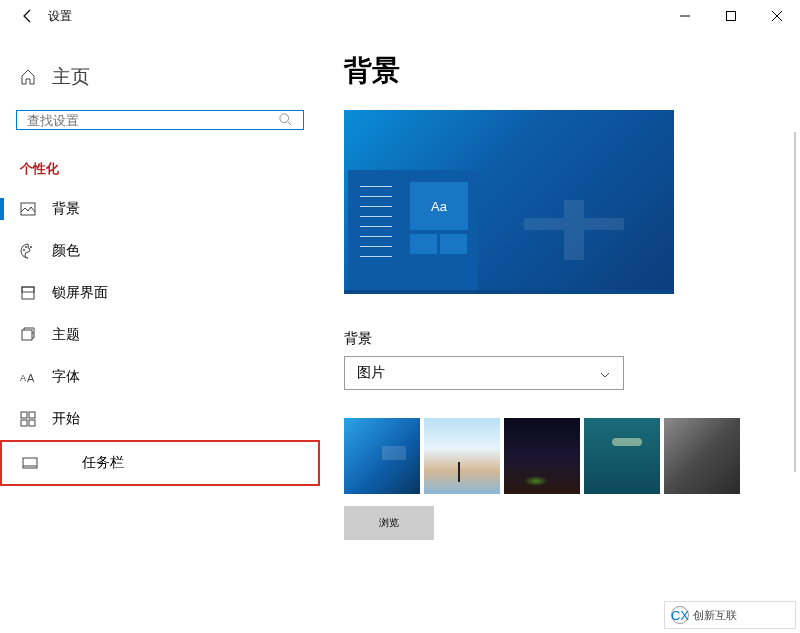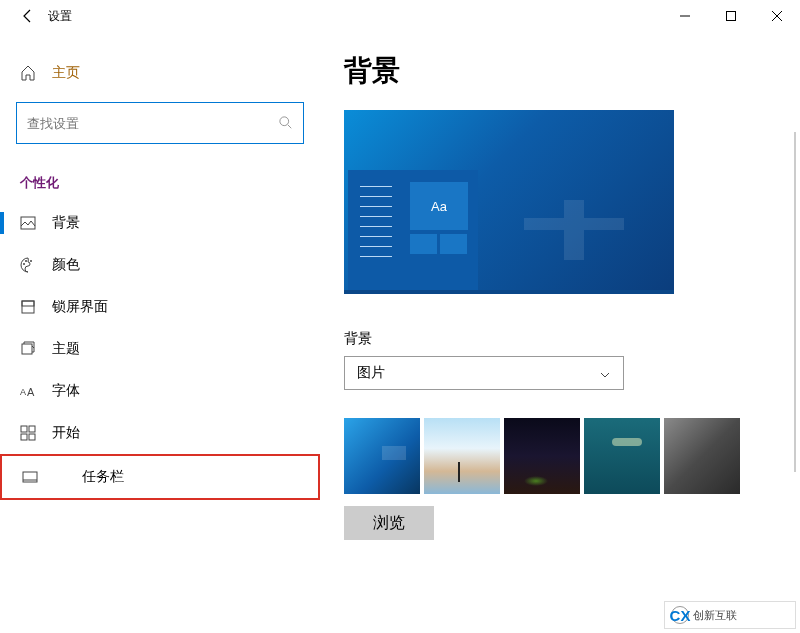--- a/index.html
+++ b/index.html
@@ -9,27 +9,27 @@
   .back-btn { width: 24px; height: 24px; display: flex; align-items: center; justify-content: center; cursor: pointer; }
   .titlebar-title { font-size: 12px; margin-left: 8px; color: #000; }
   .window-controls { position: absolute; right: 0; top: 0; display: flex; }
   .win-btn { width: 46px; height: 32px; display: flex; align-items: center; justify-content: center; cursor: pointer; }
   .win-btn svg { width: 10px; height: 10px; }
   
   .layout { display: flex; height: calc(100% - 32px); }
   .sidebar { width: 320px; background: #fff; padding-top: 24px; }
   .home-row { display: flex; align-items: center; padding: 8px 20px; cursor: pointer; gap: 16px; }
   .home-row .icon { width: 16px; height: 16px; display: flex; align-items: center; justify-content: center; }
-  .home-row .label { font-size: 14px; color: #a16207; }
-  
-  .search-box { margin: 12px 16px; height: 42px; border: 1px solid #0078d4; display: flex; align-items: center; padding: 0 10px; position: relative; }
+  .home-row .label { font-size: 19px; color: #404040; }
+  
+  .search-box { margin: 12px 16px; height: 20px; border: 1px solid #0078d4; display: flex; align-items: center; padding: 0 10px; position: relative; }
   .search-box input { border: none; outline: none; flex: 1; font-size: 13px; color: #666; background: transparent; }
   .search-box .search-icon { width: 14px; height: 14px; color: #666; }
   
-  .section-header { font-size: 13px; font-weight: 600; color: #701a75; padding: 18px 20px 10px; }
+  .section-header { font-size: 13px; font-weight: 600; color: #b91c1c; padding: 18px 20px 10px; }
   
   .nav-item { display: flex; align-items: center; padding: 12px 20px; cursor: pointer; gap: 16px; position: relative; }
   .nav-item .icon { width: 16px; height: 16px; display: flex; align-items: center; justify-content: center; color: #444; }
   .nav-item .label { font-size: 14px; color: #000; }
   .nav-item.active::before { content: ""; position: absolute; left: 0; top: 10px; bottom: 10px; width: 4px; background: #0078d4; }
   .nav-item.highlighted { border: 2px solid #d93025; gap: 44px; }
   
   .content { flex: 1; padding: 20px 24px; overflow-y: auto; position: relative; }
   .content-scroll-edge { position: absolute; right: 4px; top: 100px; width: 2px; height: 340px; background: #ccc; }
   .page-title { font-size: 28px; font-weight: 600; color: #000; margin-bottom: 20px; }
@@ -54,24 +54,24 @@
   .thumb.t1 { background: linear-gradient(135deg, #2ba3e8 0%, #0d5ca8 60%, #083660 100%); position: relative; }
   .thumb.t1::after { content: ""; position: absolute; right: 14px; top: 28px; width: 24px; height: 14px; background: rgba(255,255,255,0.15); }
   .thumb.t2 { background: linear-gradient(180deg, #b8e0f5 0%, #e8f4fb 40%, #d4b896 70%, #8ab8d8 100%); position: relative; }
   .thumb.t2::after { content: ""; position: absolute; left: 34px; bottom: 12px; width: 2px; height: 20px; background: #222; }
   .thumb.t3 { background: linear-gradient(180deg, #0a0a1a 0%, #1a1530 50%, #2a1810 100%); position: relative; }
   .thumb.t3::after { content: ""; position: absolute; left: 20px; bottom: 8px; width: 24px; height: 10px; background: radial-gradient(ellipse, #4a8020 0%, transparent 70%); }
   .thumb.t4 { background: linear-gradient(180deg, #1a6b7a 0%, #0d4a5a 100%); position: relative; }
   .thumb.t4::after { content: ""; position: absolute; left: 28px; top: 20px; width: 30px; height: 8px; background: rgba(200,220,180,0.6); border-radius: 4px; }
   .thumb.t5 { background: linear-gradient(135deg, #8a8a8a 0%, #4a4a4a 50%, #2a2a2a 100%); }
   
-  .browse-btn { width: 90px; height: 34px; background: #ccc; border: none; display: flex; align-items: center; justify-content: center; font-size: 16px; cursor: pointer; }
+  .browse-btn { width: 90px; height: 34px; background: #ccc; border: none; display: flex; align-items: center; justify-content: center; font-size: 10px; cursor: pointer; }
   
   .watermark { position: absolute; right: 4px; bottom: 4px; width: 132px; height: 28px; background: rgba(255,255,255,0.9); border: 1px solid #ddd; display: flex; align-items: center; padding: 0 6px; gap: 4px; font-size: 11px; color: #444; }
-  .watermark .logo { width: 18px; height: 18px; border-radius: 50%; background: #fff; border: 1px solid #999; display: flex; align-items: center; justify-content: center; font-size: 15px; color: #0078d4; font-weight: bold; }
+  .watermark .logo { width: 18px; height: 18px; border-radius: 50%; background: #fff; border: 1px solid #999; display: flex; align-items: center; justify-content: center; font-size: 13px; color: #0078d4; font-weight: normal; }
 </style>
 </head>
 <body>
 
 <div class="titlebar">
   <div class="back-btn">
     <svg viewBox="0 0 16 16" width="16" height="16">
         <path d="M10 2 L4 8 L10 14" stroke="#000" stroke-width="1.2" fill="none"></path>
       </svg>
   </div>

